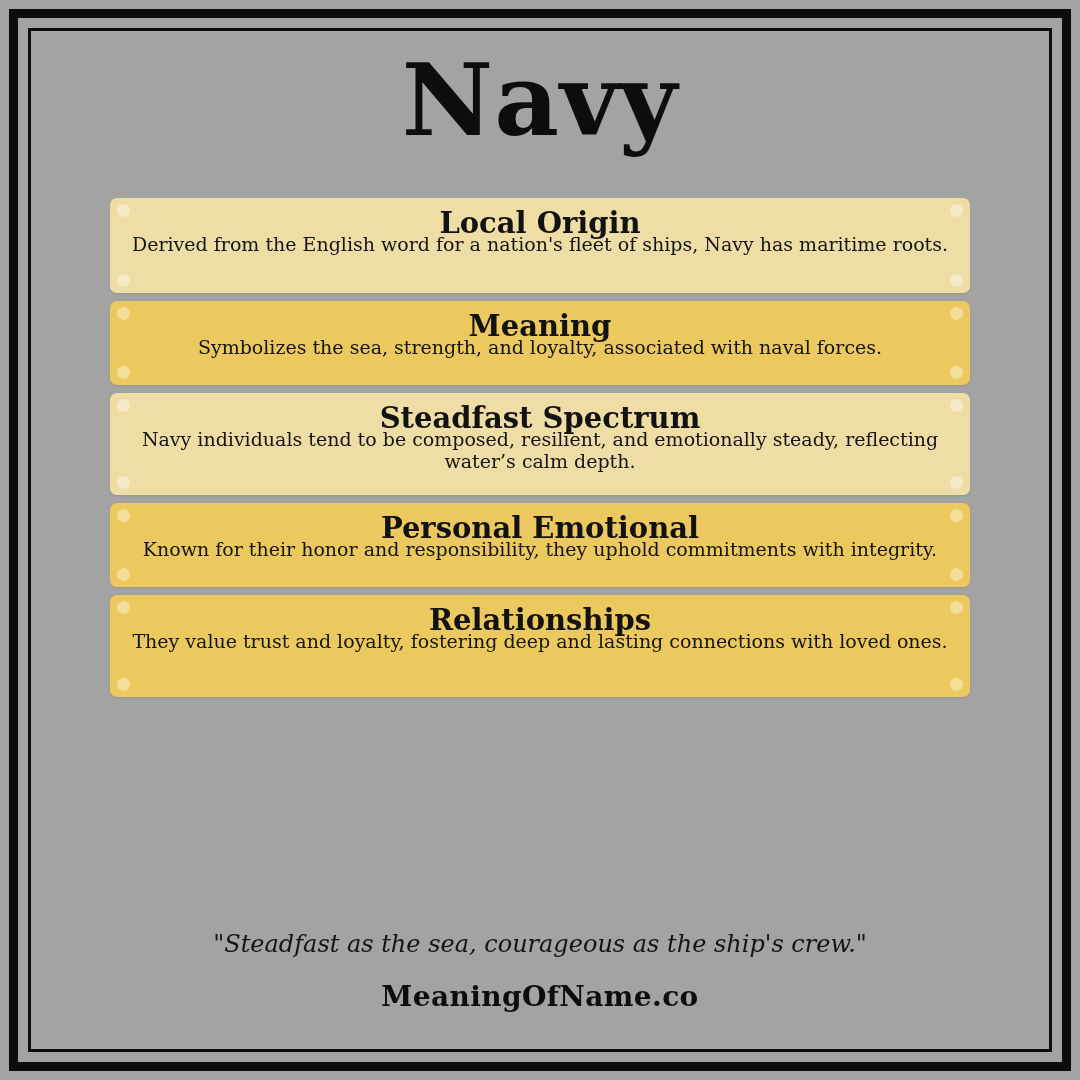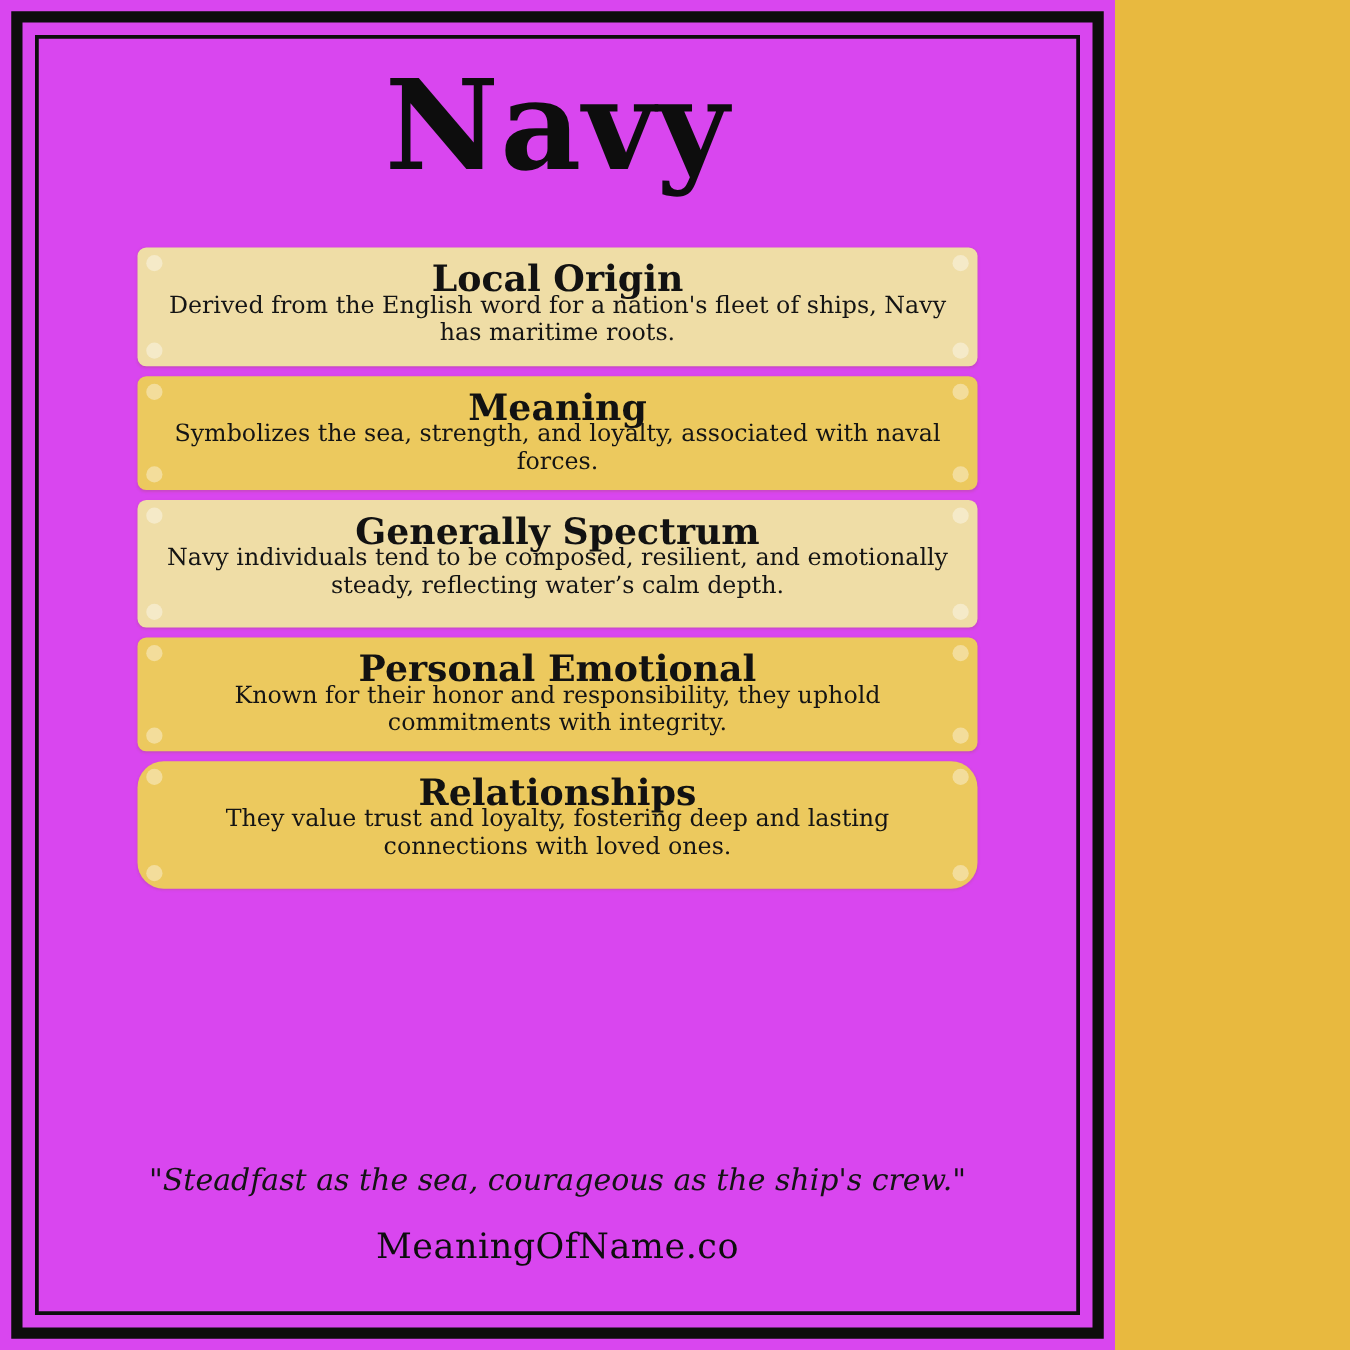--- a/index.html
+++ b/index.html
@@ -8,23 +8,23 @@
   }
   body {
     width: 1080px;
     height: 1080px;
     background: #e8b93f;
     font-family: "DejaVu Serif", "Liberation Serif", serif;
     overflow: hidden;
   }
   .poster {
     position: relative;
-    width: 892px;
+    width: 1080px;
     height: 1080px;
-    background: #d946ef;
+    background: #a3a3a3;
     box-sizing: border-box;
   }
   
   .frame-outer {
     position: absolute;
     left: 9px;
     top: 9px;
     right: 9px;
     bottom: 9px;
     border: 9px solid #0d0d0d;
@@ -115,21 +115,21 @@
   }
   .tagline {
     font-size: 24px;
     font-style: italic;
     color: #141414;
     margin-bottom: 22px;
     font-family: "DejaVu Serif", "Liberation Serif", serif;
   }
   .brand {
     font-size: 28px;
-    font-weight: normal;
+    font-weight: bold;
     color: #0d0d0d;
     letter-spacing: 0.4px;
     font-family: "DejaVu Serif", "Liberation Serif", serif;
   }
 </style>
 </head>
 <body>
 
 <div class="poster">
   <div class="frame-outer"></div>
@@ -157,35 +157,35 @@
         <span class="rivet br"></span>
         <div class="section-heading">Meaning</div>
         <div class="section-body">Symbolizes the sea, strength, and loyalty, associated with naval forces.</div>
       </div>
 
       <div class="section light" style="min-height:102px;">
         <span class="rivet tl"></span>
         <span class="rivet tr"></span>
         <span class="rivet bl"></span>
         <span class="rivet br"></span>
-        <div class="section-heading">Generally Spectrum</div>
+        <div class="section-heading">Steadfast Spectrum</div>
         <div class="section-body">Navy individuals tend to be composed, resilient, and emotionally steady, reflecting water’s calm depth.</div>
       </div>
 
       <div class="section dark" style="min-height:84px;">
         <span class="rivet tl"></span>
         <span class="rivet tr"></span>
         <span class="rivet bl"></span>
         <span class="rivet br"></span>
         <div class="section-heading">Personal Emotional</div>
         <div class="section-body">Known for their honor and responsibility, they uphold commitments with integrity.</div>
       </div>
 
 
-      <div class="section dark" style="min-height:102px;border-radius:21px;">
+      <div class="section dark" style="min-height:102px;">
         <span class="rivet tl"></span>
         <span class="rivet tr"></span>
         <span class="rivet bl"></span>
         <span class="rivet br"></span>
         <div class="section-heading">Relationships</div>
         <div class="section-body">They value trust and loyalty, fostering deep and lasting connections with loved ones.</div>
       </div>
 
     </div>
 

